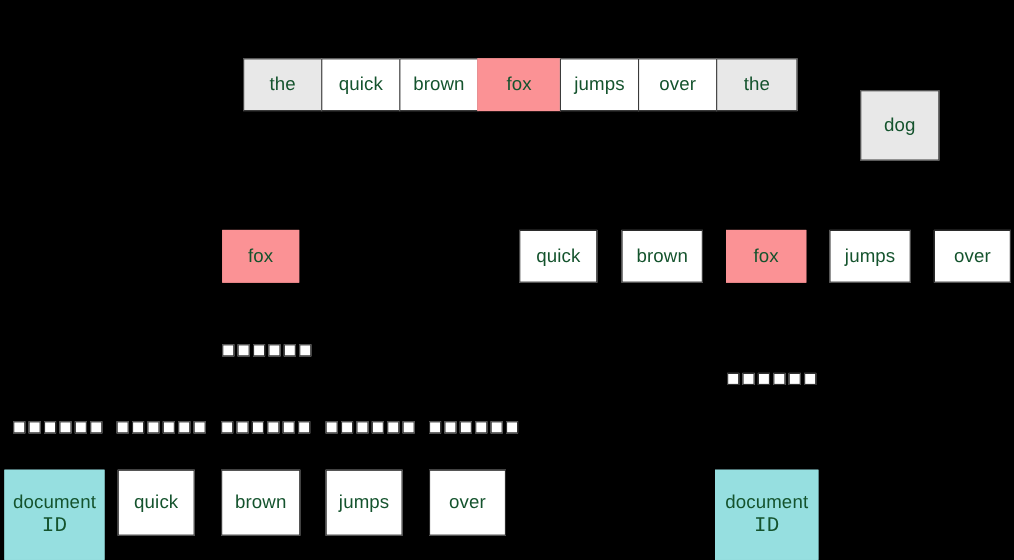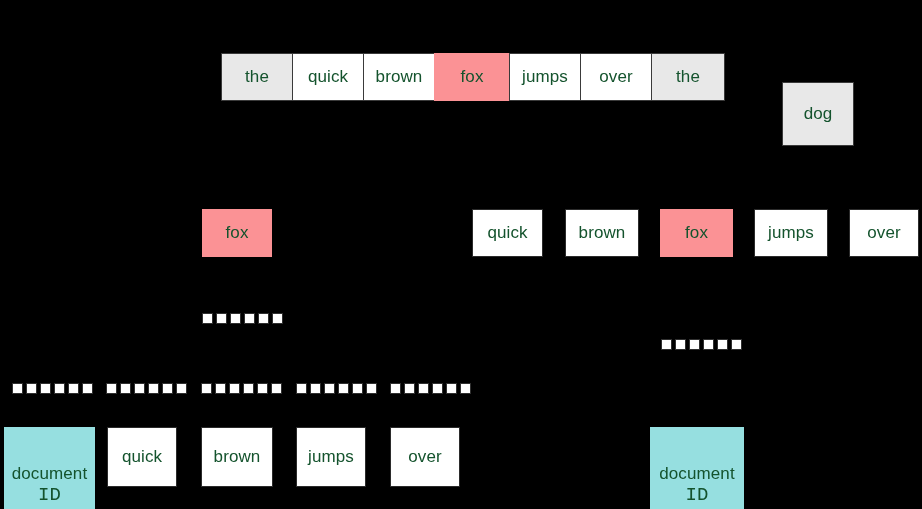--- a/index.html
+++ b/index.html
@@ -48,21 +48,21 @@
   }
   .box.hl {
     background: #fb9295;
     border-color: #fb9295;
   }
   .box.doc {
     background: #96dfe0;
     border-color: #96dfe0;
     font-size: 17px;
     flex-direction: column;
-    justify-content: flex-end;
+    justify-content: center;
     line-height: 1.25;
   }
   .box.doc .l1 { display: block; }
   .box.doc .l2 { display: block; font-size: 19px; font-family: Liberation Mono, monospace; }
 
   
   .dots {
     position: absolute;
     display: flex;
     gap: 3px;

